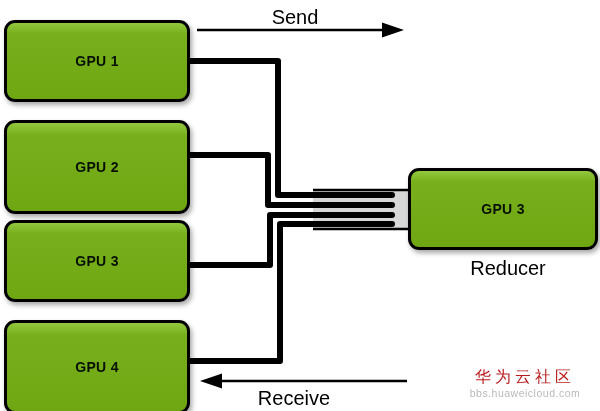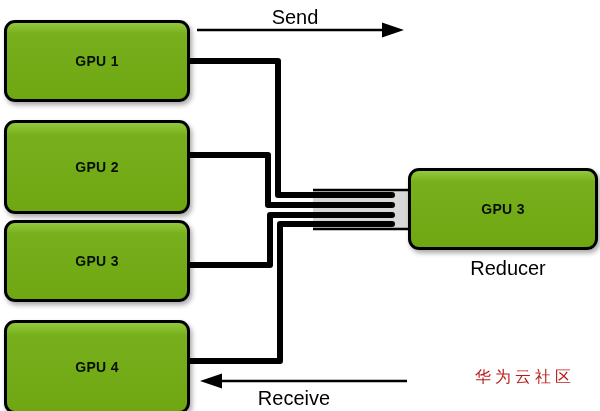--- a/index.html
+++ b/index.html
@@ -83,15 +83,16 @@
   <div class="node gpu0">
     <span class="node-label">GPU 3</span>
   </div>
 
   <div class="flow-label send-label">Send</div>
   <div class="flow-label receive-label">Receive</div>
   <div class="flow-label reducer-label">Reducer</div>
 
   <div class="watermark">
     <div class="watermark-title">华为云社区</div>
+    <div class="watermark-url">bbs.huaweicloud.com</div>
   </div>
 
 </div>
 
 </body></html>

